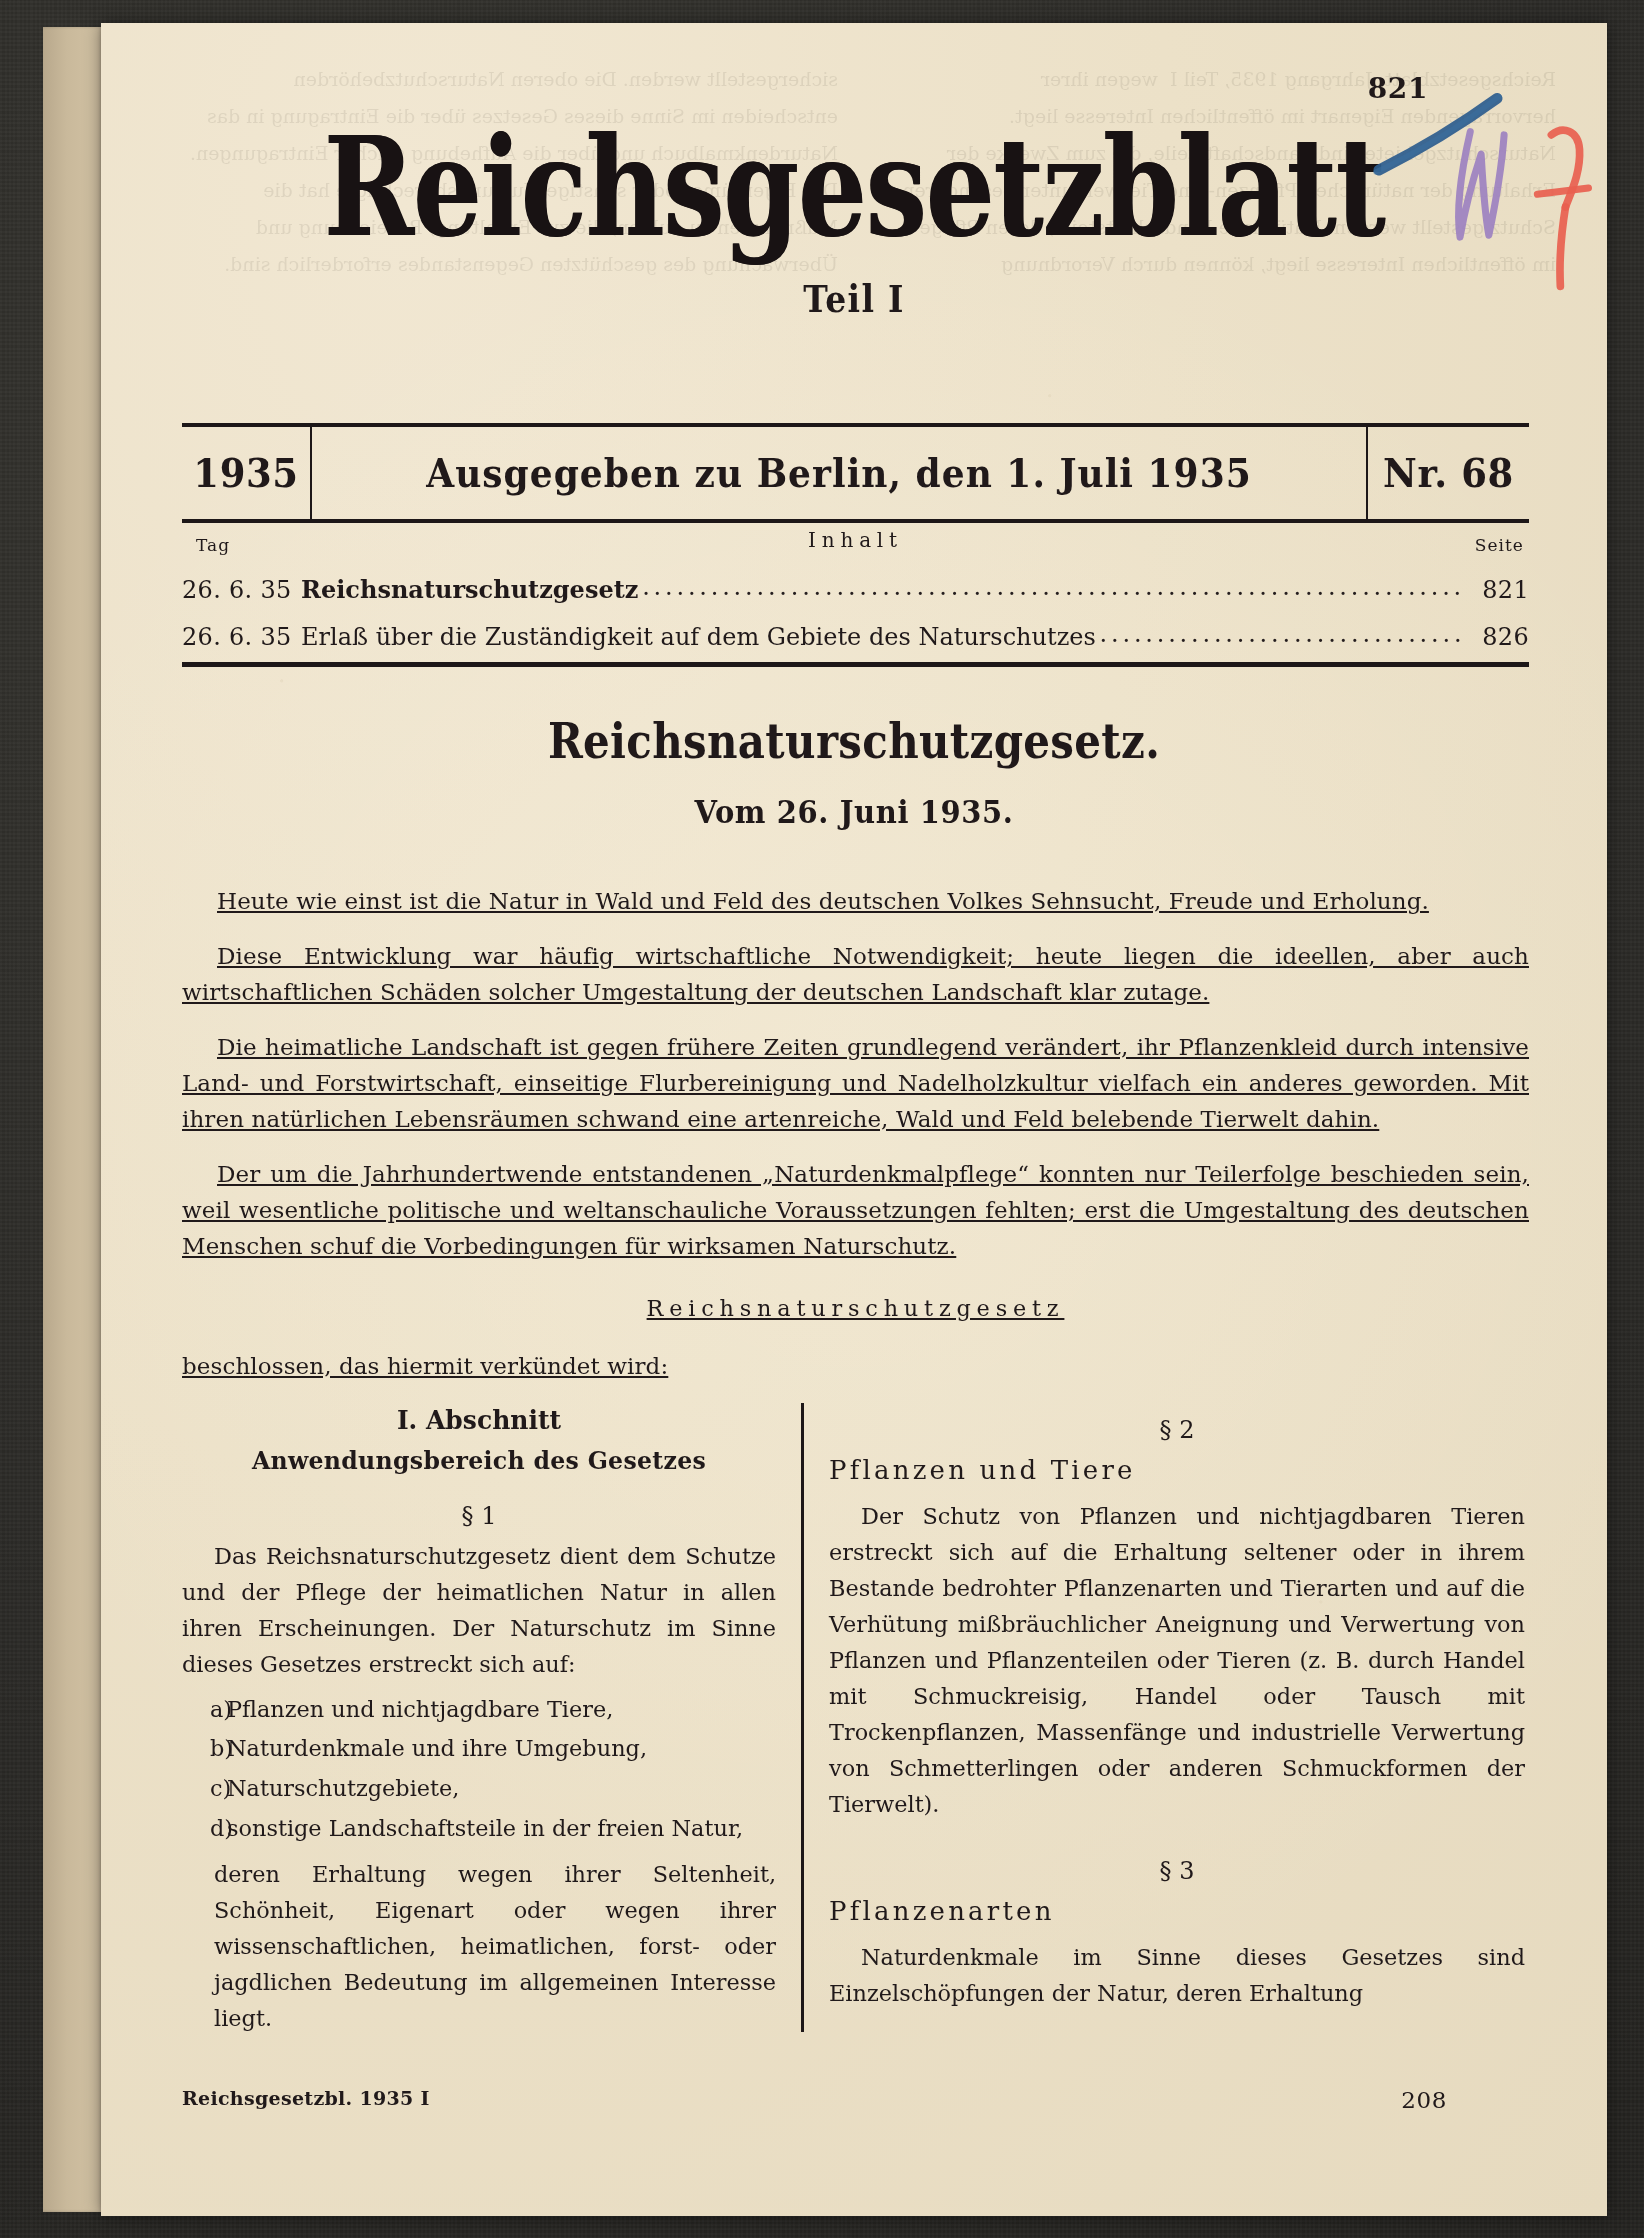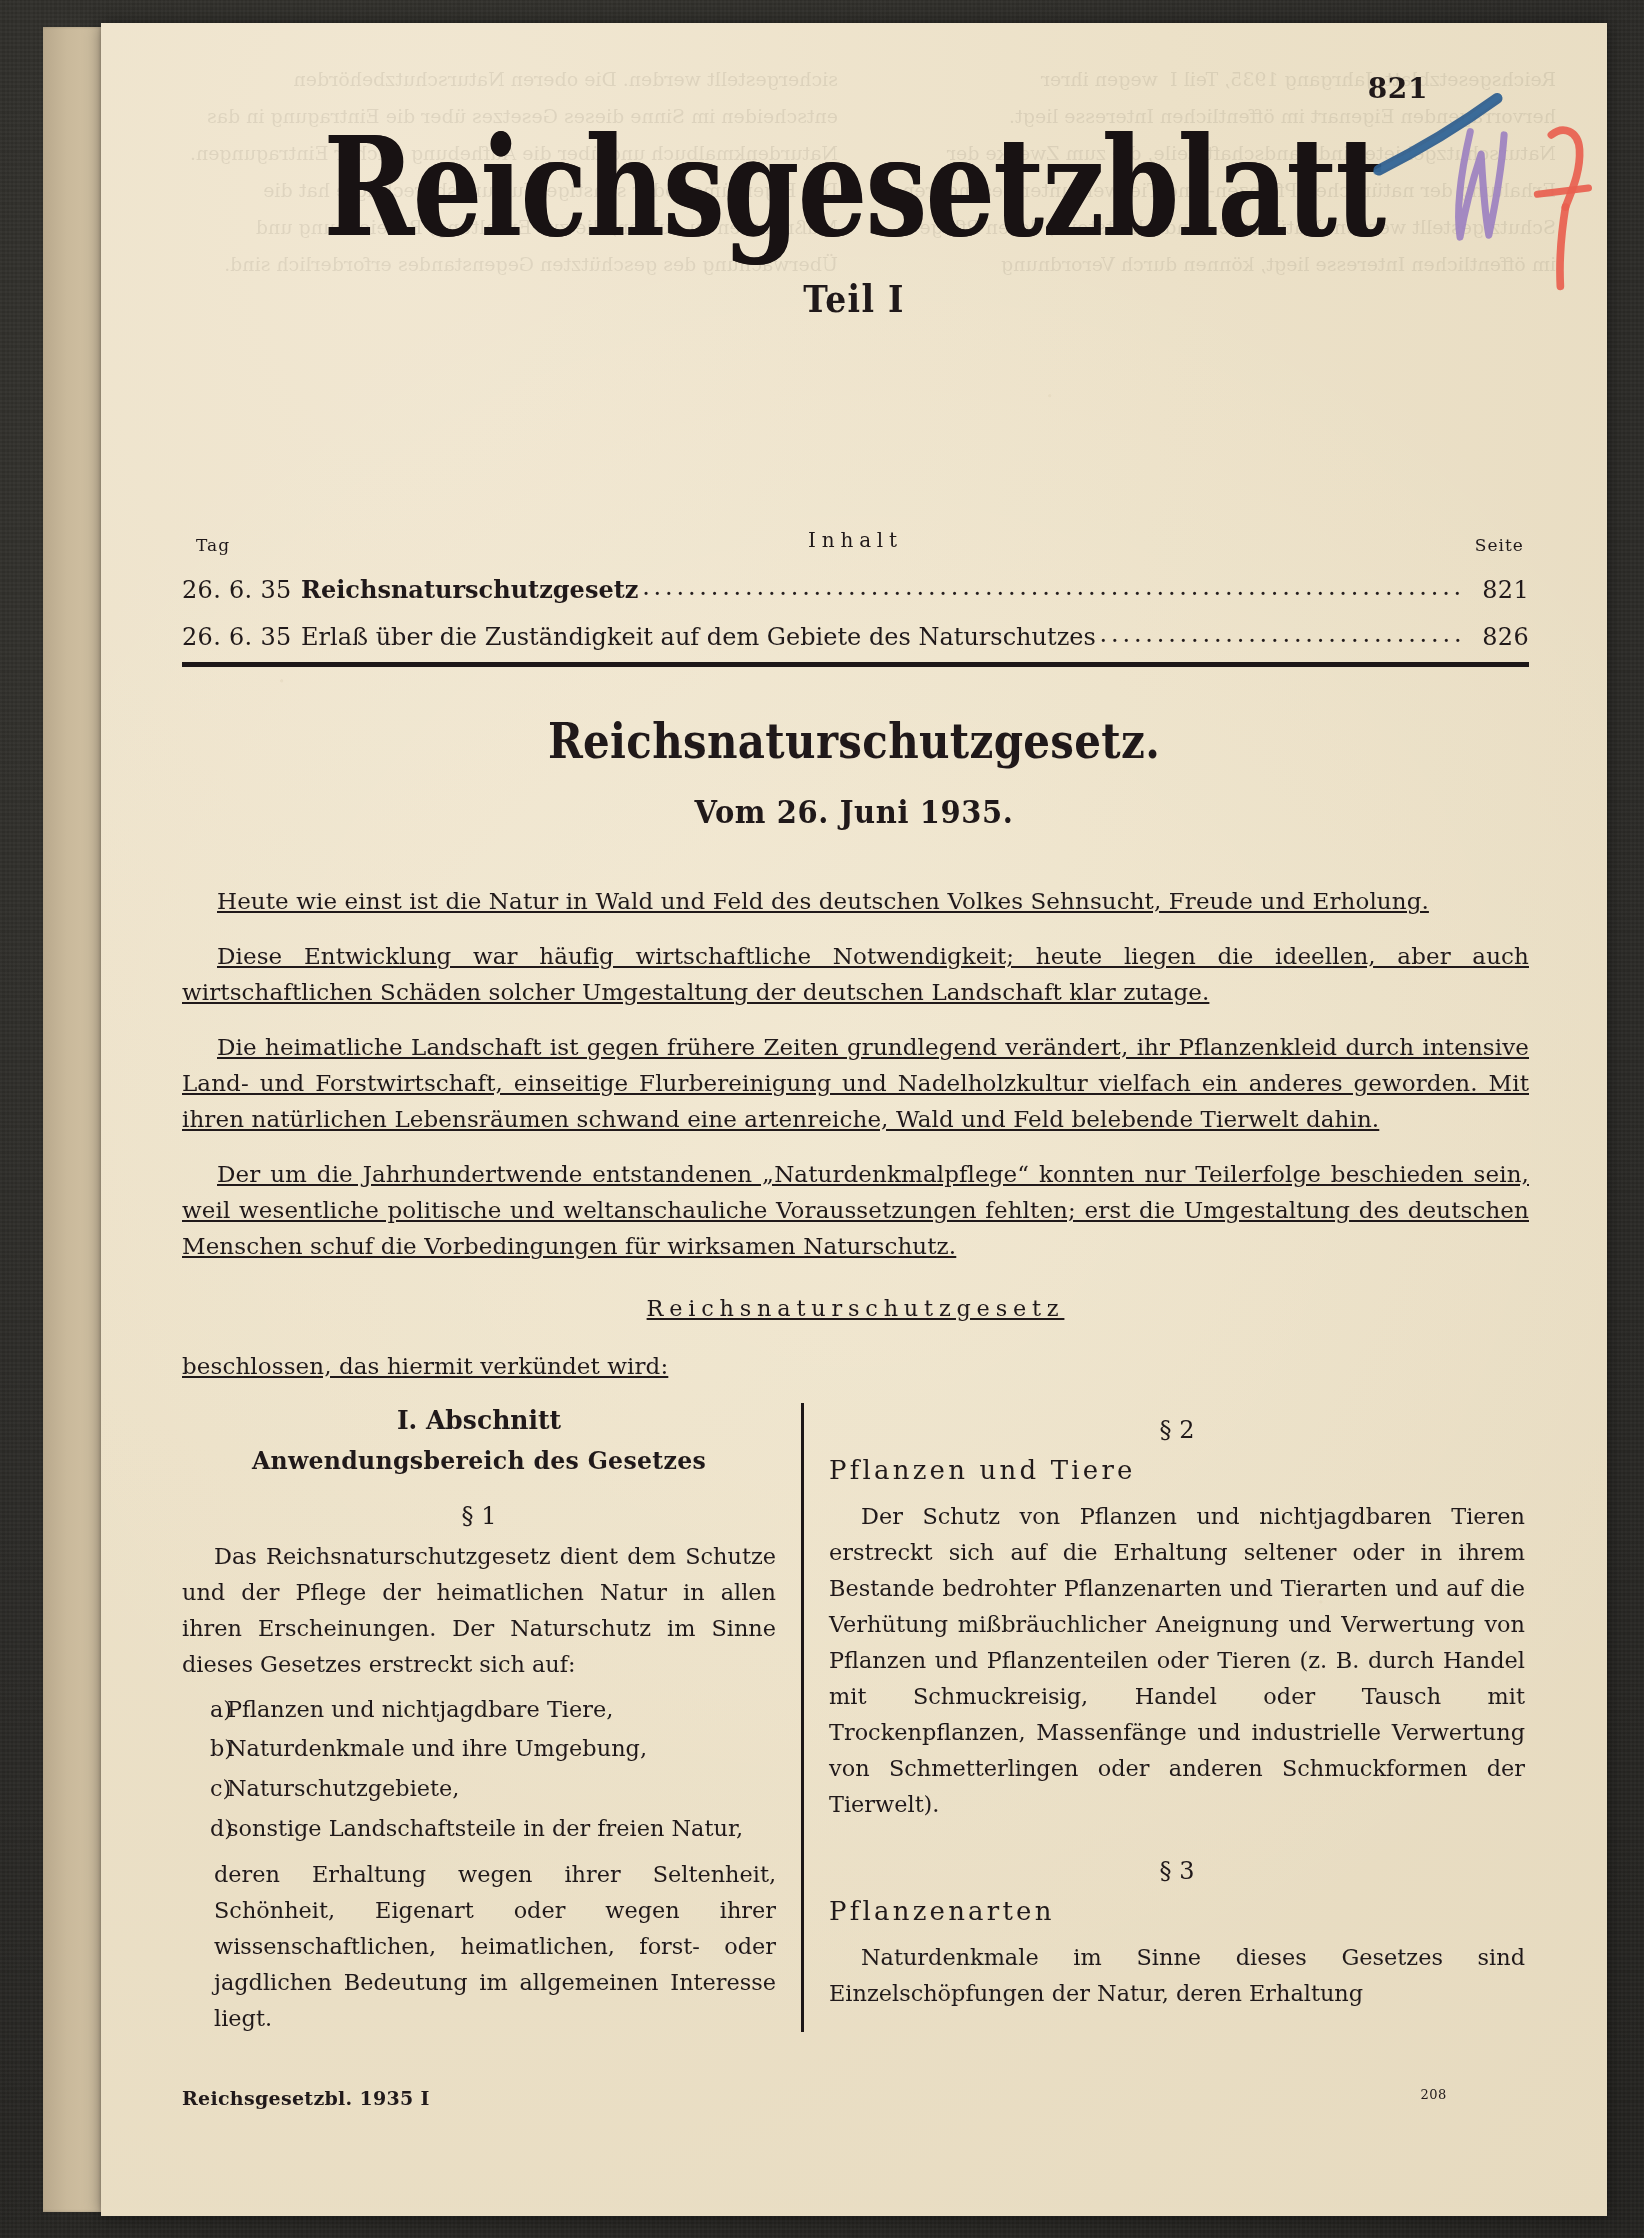--- a/index.html
+++ b/index.html
@@ -207,21 +207,21 @@
   .lettered-item .lab{width:45px;flex:none;padding-left:28px;box-sizing:border-box;}
   
   #footer-left{
     position:absolute;left:81px;top:2064px;
     font-family:"DejaVu Serif","Liberation Serif",serif;
     font-weight:bold;font-size:19px;letter-spacing:0.3px;
   }
   #footer-right{
     position:absolute;right:160px;top:2064px;
     font-family:"DejaVu Serif","Liberation Serif",serif;
-    font-size:13px;letter-spacing:0.6px;
+    font-size:23px;letter-spacing:0.6px;
   }
   
   #marks{position:absolute;left:0;top:0;width:1506px;height:2193px;pointer-events:none;}
 </style>
 </head>
 <body>
 
 <div id="scan-backdrop">
   <div id="scan-noise"></div>
 </div>
@@ -234,20 +234,31 @@
 
 <div id="content">
 
   <div id="folio-number">821</div>
 
   <div id="masthead">
     <div id="masthead-title">Reichsgesetzblatt</div>
     <div id="masthead-part">Teil I</div>
   </div>
 
+  <div id="issue-bar">
+    <div class="issue-cell" id="issue-year">
+      <span>1935</span>
+    </div>
+    <div class="issue-cell" id="issue-place">
+      <span>Ausgegeben zu Berlin, den 1. Juli 1935</span>
+    </div>
+    <div class="issue-cell" id="issue-number">
+      <span>Nr. 68</span>
+    </div>
+  </div>
 
   <div id="contents">
     <div id="contents-head">
       <div id="col-head-tag">Tag</div>
       <div id="col-head-inhalt">Inhalt</div>
       <div id="col-head-seite">Seite</div>
     </div>
 
     <div class="toc-row">
       <span class="toc-date">26. 6. 35</span>

